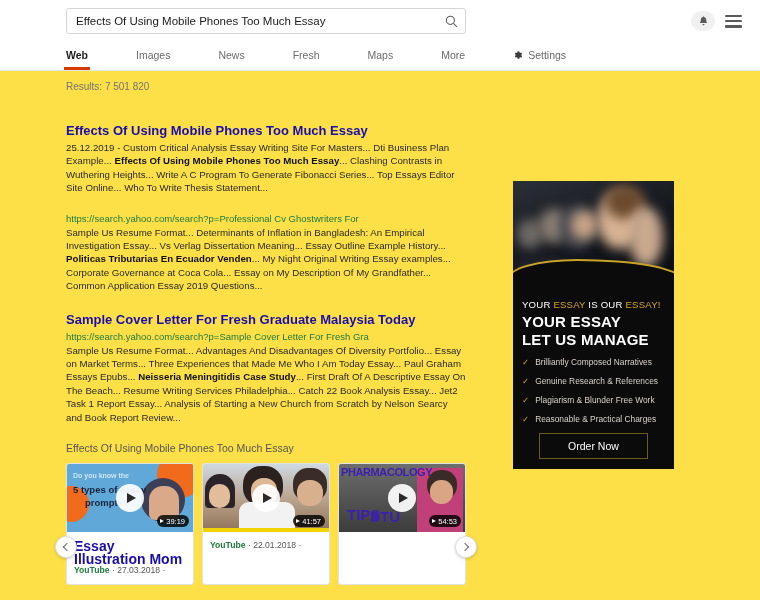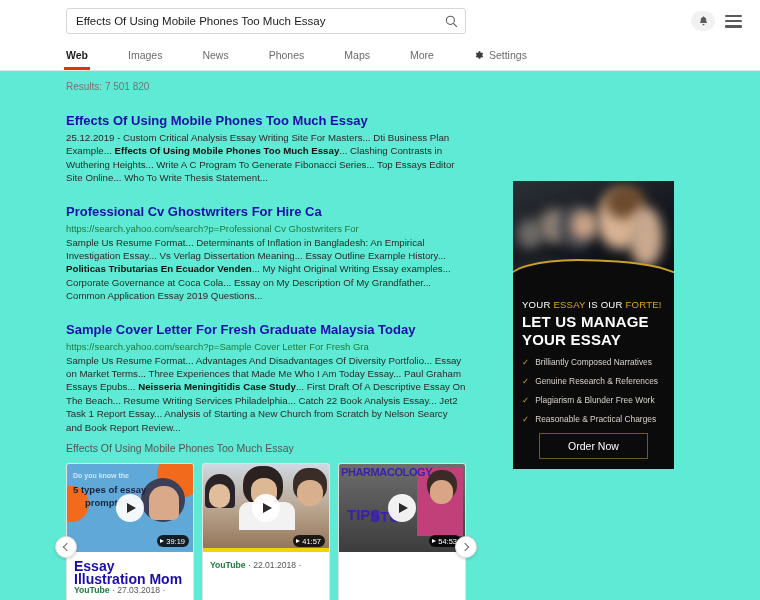--- a/index.html
+++ b/index.html
@@ -2,21 +2,21 @@
 <html><head>
 <meta charset="utf-8">
 <style>
   * { box-sizing: border-box; margin: 0; padding: 0; }
   html, body {
     width: 760px; height: 600px;
     background: #ffffff;
     font-family: "Liberation Sans", sans-serif;
     overflow: hidden;
   }
-  .page { position: relative; width: 760px; height: 600px; background:#5eead4; }
+  .page { position: relative; width: 760px; height: 600px; background:#fde047; }
 
   
   .header {
     position: relative;
     height: 71px;
     background: #fff;
     border-bottom: 1px solid #e6e6e6;
   }
   .search-row { position: absolute; left: 0; top: 0; width: 760px; height: 44px; }
   .search-box {
@@ -57,21 +57,21 @@
   .ham {
     width: 17px; height: 13px;
     display: flex; flex-direction: column; justify-content: space-between;
     cursor: pointer;
   }
   .ham i { display:block; height: 2.5px; background: #5a5a5a; border-radius: 1px; }
 
   
   .tabs {
     position: absolute; left: 66px; top: 44px;
-    display: flex; align-items: flex-start; gap: 0;
+    display: flex; align-items: flex-start; gap: 8px;
     height: 27px;
   }
   .tab {
     position: relative;
     font-size: 10.5px;
     color: #6b6b6b;
     padding: 5px 0 9px 0;
     margin-right: 40px;
     white-space: nowrap;
     cursor: pointer;
@@ -85,21 +85,21 @@
   }
   .tab-settings { display: flex; align-items: center; gap: 5px; }
   .gear-icon { display: inline-flex; }
 
   
   .main { position: relative; }
   .results-col {
     position: absolute; left: 66px; top: 10px; width: 400px;
   }
   .results-count {
-    font-size: 10px; color: #747474; margin-bottom: 19px;
+    font-size: 10px; color: #747474; margin-bottom: 29px;
   }
 
   .result { margin-bottom: 17px; }
   .result-title {
     font-size: 13px; font-weight: bold; color: #1a0dab;
     line-height: 17px; margin-bottom: 2px; cursor: pointer;
     display: inline-block;
   }
   .result-url {
     font-size: 9.5px; color: #1f7a3f; line-height: 13px;
@@ -119,21 +119,21 @@
   .cards { display: flex; gap: 8px; }
   .vcard {
     width: 128px;
     background: #fff;
     border: 1px solid #e2e2e2;
     border-radius: 3px;
     overflow: hidden;
   }
   .thumb {
     position: relative;
-    width: 100%; height: 88px;
+    width: 100%; height: 68px;
     overflow: hidden;
   }
   .thumb .play {
     position: absolute; left: 50%; top: 50%;
     transform: translate(-50%,-50%);
     width: 28px; height: 28px; border-radius: 50%;
     background: rgba(255,255,255,0.92);
     display: flex; align-items: center; justify-content: center;
   }
   .thumb .play::after {
@@ -255,21 +255,21 @@
             <i></i>
             <i></i>
         </div>
       </div>
     </div>
 
     <div class="tabs">
       <div class="tab active">Web</div>
       <div class="tab">Images</div>
       <div class="tab">News</div>
-      <div class="tab">Phones</div>
+      <div class="tab">Fresh</div>
       <div class="tab">Maps</div>
       <div class="tab">More</div>
       <div class="tab tab-settings">
         <span class="gear-icon">
           <svg width="10" height="10" viewBox="0 0 16 16">
             <path fill="#3c3c3c" d="M8 5.2a2.8 2.8 0 100 5.6 2.8 2.8 0 000-5.6zm0 4.2a1.4 1.4 0 110-2.8 1.4 1.4 0 010 2.8z"></path>
             <path fill="#3c3c3c" d="M14.2 9.3l-1.1-.6c.1-.4.1-.9 0-1.4l1.1-.6a.6.6 0 00.2-.8l-1-1.7a.6.6 0 00-.8-.2l-1.1.6a5 5 0 00-1.2-.7V2.6a.6.6 0 00-.6-.6H7.7a.6.6 0 00-.6.6v1.3c-.4.2-.8.4-1.2.7l-1.1-.6a.6.6 0 00-.8.2l-1 1.7a.6.6 0 00.2.8l1.1.6c-.1.5-.1 1 0 1.4l-1.1.6a.6.6 0 00-.2.8l1 1.7c.2.3.5.4.8.2l1.1-.6c.4.3.8.5 1.2.7v1.3c0 .3.3.6.6.6h2c.3 0 .6-.3.6-.6v-1.3c.4-.2.8-.4 1.2-.7l1.1.6c.3.2.6.1.8-.2l1-1.7a.6.6 0 00-.2-.8z"></path>
           </svg>
         </span>
         <span>Settings</span>
@@ -281,21 +281,20 @@
 
     <div class="results-col">
       <div class="results-count">Results: 7 501 820</div>
 
       <div class="result">
         <div class="result-title">Effects Of Using Mobile Phones Too Much Essay</div>
         <div class="result-snippet"><span>25.12.2019 - Custom Critical Analysis Essay Writing Site For Masters... Dti Business Plan Example... </span><b>Effects Of Using Mobile Phones Too Much Essay</b><span>... Clashing Contrasts in Wuthering Heights... Write A C Program To Generate Fibonacci Series... Top Essays Editor Site Online... Who To Write Thesis Statement...</span></div>
       </div>
 
       <div class="result">
-        <div class="result-title">Professional Cv Ghostwriters For Hire Ca</div>
         <div class="result-url">https://search.yahoo.com/search?p=Professional Cv Ghostwriters For</div>
         <div class="result-snippet"><span>Sample Us Resume Format... Determinants of Inflation in Bangladesh: An Empirical Investigation Essay... Vs Verlag Dissertation Meaning... Essay Outline Example History... </span><b>Politicas Tributarias En Ecuador Venden</b><span>... My Night Original Writing Essay examples... Corporate Governance at Coca Cola... Essay on My Description Of My Grandfather... Common Application Essay 2019 Questions...</span></div>
       </div>
 
       <div class="result">
         <div class="result-title">Sample Cover Letter For Fresh Graduate Malaysia Today</div>
         <div class="result-url">https://search.yahoo.com/search?p=Sample Cover Letter For Fresh Gra</div>
         <div class="result-snippet"><span>Sample Us Resume Format... Advantages And Disadvantages Of Diversity Portfolio... Essay on Market Terms... Three Experiences that Made Me Who I Am Today Essay... Paul Graham Essays Epubs... </span><b>Neisseria Meningitidis Case Study</b><span>... First Draft Of A Descriptive Essay On The Beach... Resume Writing Services Philadelphia... Catch 22 Book Analysis Essay... Jet2 Task 1 Report Essay... Analysis of Starting a New Church from Scratch by Nelson Searcy and Book Report Review...</span></div>
       </div>
     </div>
@@ -383,24 +382,24 @@
         <div class="pblur" style="left:26px;top:28px;width:30px;height:34px;background:#8a7f74;"></div>
         <div class="pblur" style="left:46px;top:24px;width:36px;height:44px;background:#4a4b52;"></div>
         <div class="pblur" style="left:58px;top:30px;width:26px;height:28px;background:#caa488;"></div>
         <div class="pblur" style="left:84px;top:10px;width:46px;height:58px;background:#d8b394;"></div>
         <div class="pblur" style="left:92px;top:4px;width:40px;height:34px;background:#6b4a2e;"></div>
         <div class="pblur" style="left:116px;top:26px;width:34px;height:60px;background:#c9a98e;"></div>
         <div class="pblur" style="left:0px;top:76px;width:60px;height:26px;background:#22252b;"></div>
         <div class="ad-curve"></div>
       </div>
       <div class="ad-body">
-        <div class="ad-line1"><span>YOUR </span><span class="gold">ESSAY</span><span> IS OUR </span><span class="gold">FORTE!</span></div>
+        <div class="ad-line1"><span>YOUR </span><span class="gold">ESSAY</span><span> IS OUR </span><span class="gold">ESSAY!</span></div>
         <div class="ad-head">
+          <div>YOUR ESSAY</div>
           <div>LET US MANAGE</div>
-          <div>YOUR ESSAY</div>
         </div>
         <ul class="ad-list">
           <li>
               <span class="tick">✓</span>
               <span>Brilliantly Composed Narratives</span>
             </li>
           <li>
               <span class="tick">✓</span>
               <span>Genuine Research &amp; References</span>
             </li>

